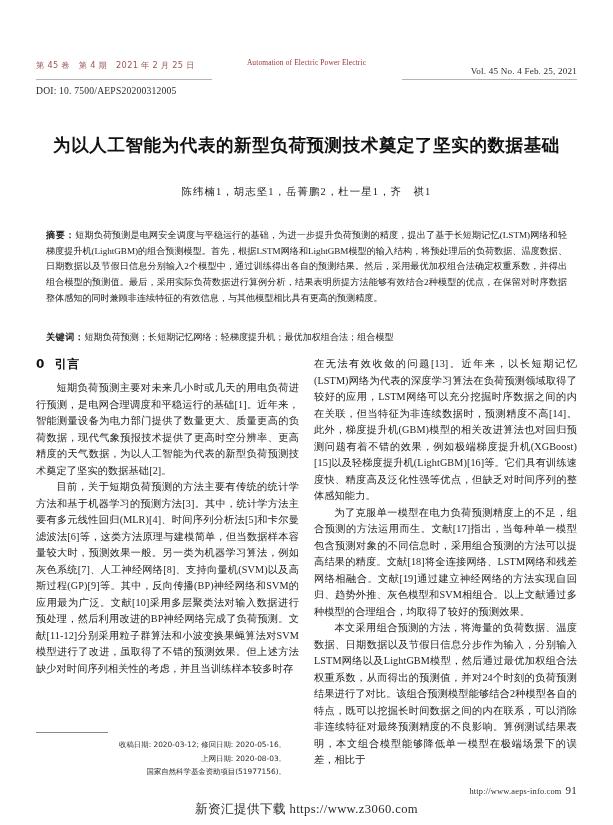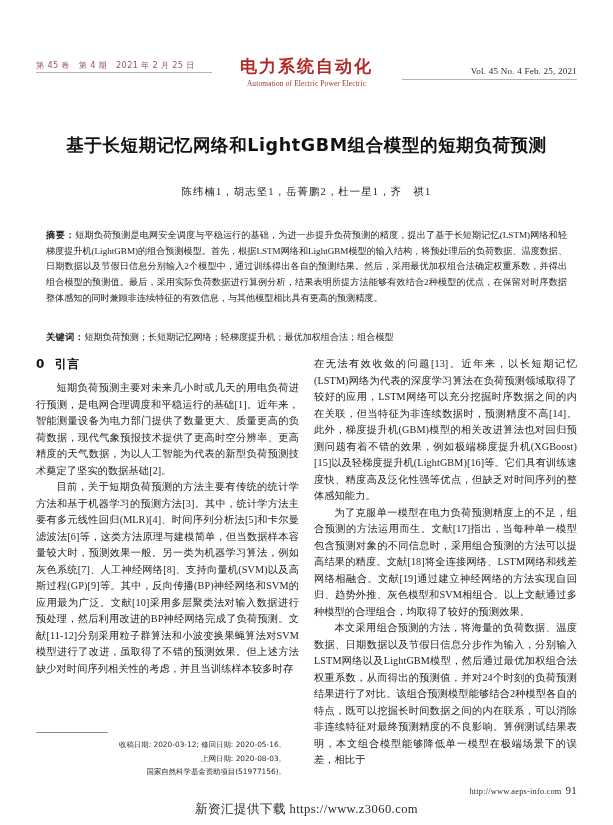--- a/index.html
+++ b/index.html
@@ -37,21 +37,21 @@
     width: 250px;
   }
   .issue-bar {
     display: flex;
     gap: 9px;
     font-size: 8.2px;
     color: #8d3b3b;
     letter-spacing: 0.3px;
     font-family: "DejaVu Sans", "Liberation Sans", sans-serif;
     white-space: nowrap;
-    padding-bottom: 1px;
+    padding-bottom: 8px;
     border-bottom: 1px solid #b4b4b4;
     width: 176px;
   }
   .issue-bar span { opacity: 0.88; }
   .doi {
     margin-top: 5px;
     font-size: 9.6px;
     letter-spacing: 0.2px;
     color: #2a2a2a;
     white-space: nowrap;
@@ -257,34 +257,34 @@
 
 <div class="page">
 
   <div class="masthead">
     <div class="mast-left">
       <div class="issue-bar">
         <span>第 45 卷</span>
         <span>第 4 期</span>
         <span>2021 年 2 月 25 日</span>
       </div>
+      <div class="doi">DOI: 10. 7500/AEPS20200312005</div>
     </div>
 
     <div class="mast-center">
-      <div class="journal-cn">电力系统自动化</div>
       <div class="journal-en">Automation of Electric Power Electric</div>
     </div>
 
     <div class="mast-right">
       <div class="vol-en">Vol. 45 No. 4 Feb. 25, 2021</div>
       <div class="rule-right"></div>
     </div>
   </div>
 
-  <div class="title">基于长短期记忆网络和LightGBM组合模型的短期负荷预测</div>
+  <div class="title">为以人工智能为代表的新型负荷预测技术奠定了坚实的数据基础</div>
 
   <div class="authors">陈纬楠1，胡志坚1，岳菁鹏2，杜一星1，齐　祺1</div>
 
   <div class="abstract">
     <span class="lead">摘要：</span><span class="abstract-body">短期负荷预测是电网安全调度与平稳运行的基础，为进一步提升负荷预测的精度，提出了基于长短期记忆(LSTM)网络和轻梯度提升机(LightGBM)的组合预测模型。首先，根据LSTM网络和LightGBM模型的输入结构，将预处理后的负荷数据、温度数据、日期数据以及节假日信息分别输入2个模型中，通过训练得出各自的预测结果。然后，采用最优加权组合法确定权重系数，并得出组合模型的预测值。最后，采用实际负荷数据进行算例分析，结果表明所提方法能够有效结合2种模型的优点，在保留对时序数据整体感知的同时兼顾非连续特征的有效信息，与其他模型相比具有更高的预测精度。</span>
   </div>
 
   <div class="keywords">
     <span class="lead">关键词：</span><span>短期负荷预测；长短期记忆网络；轻梯度提升机；最优加权组合法；组合模型</span>
   </div>

